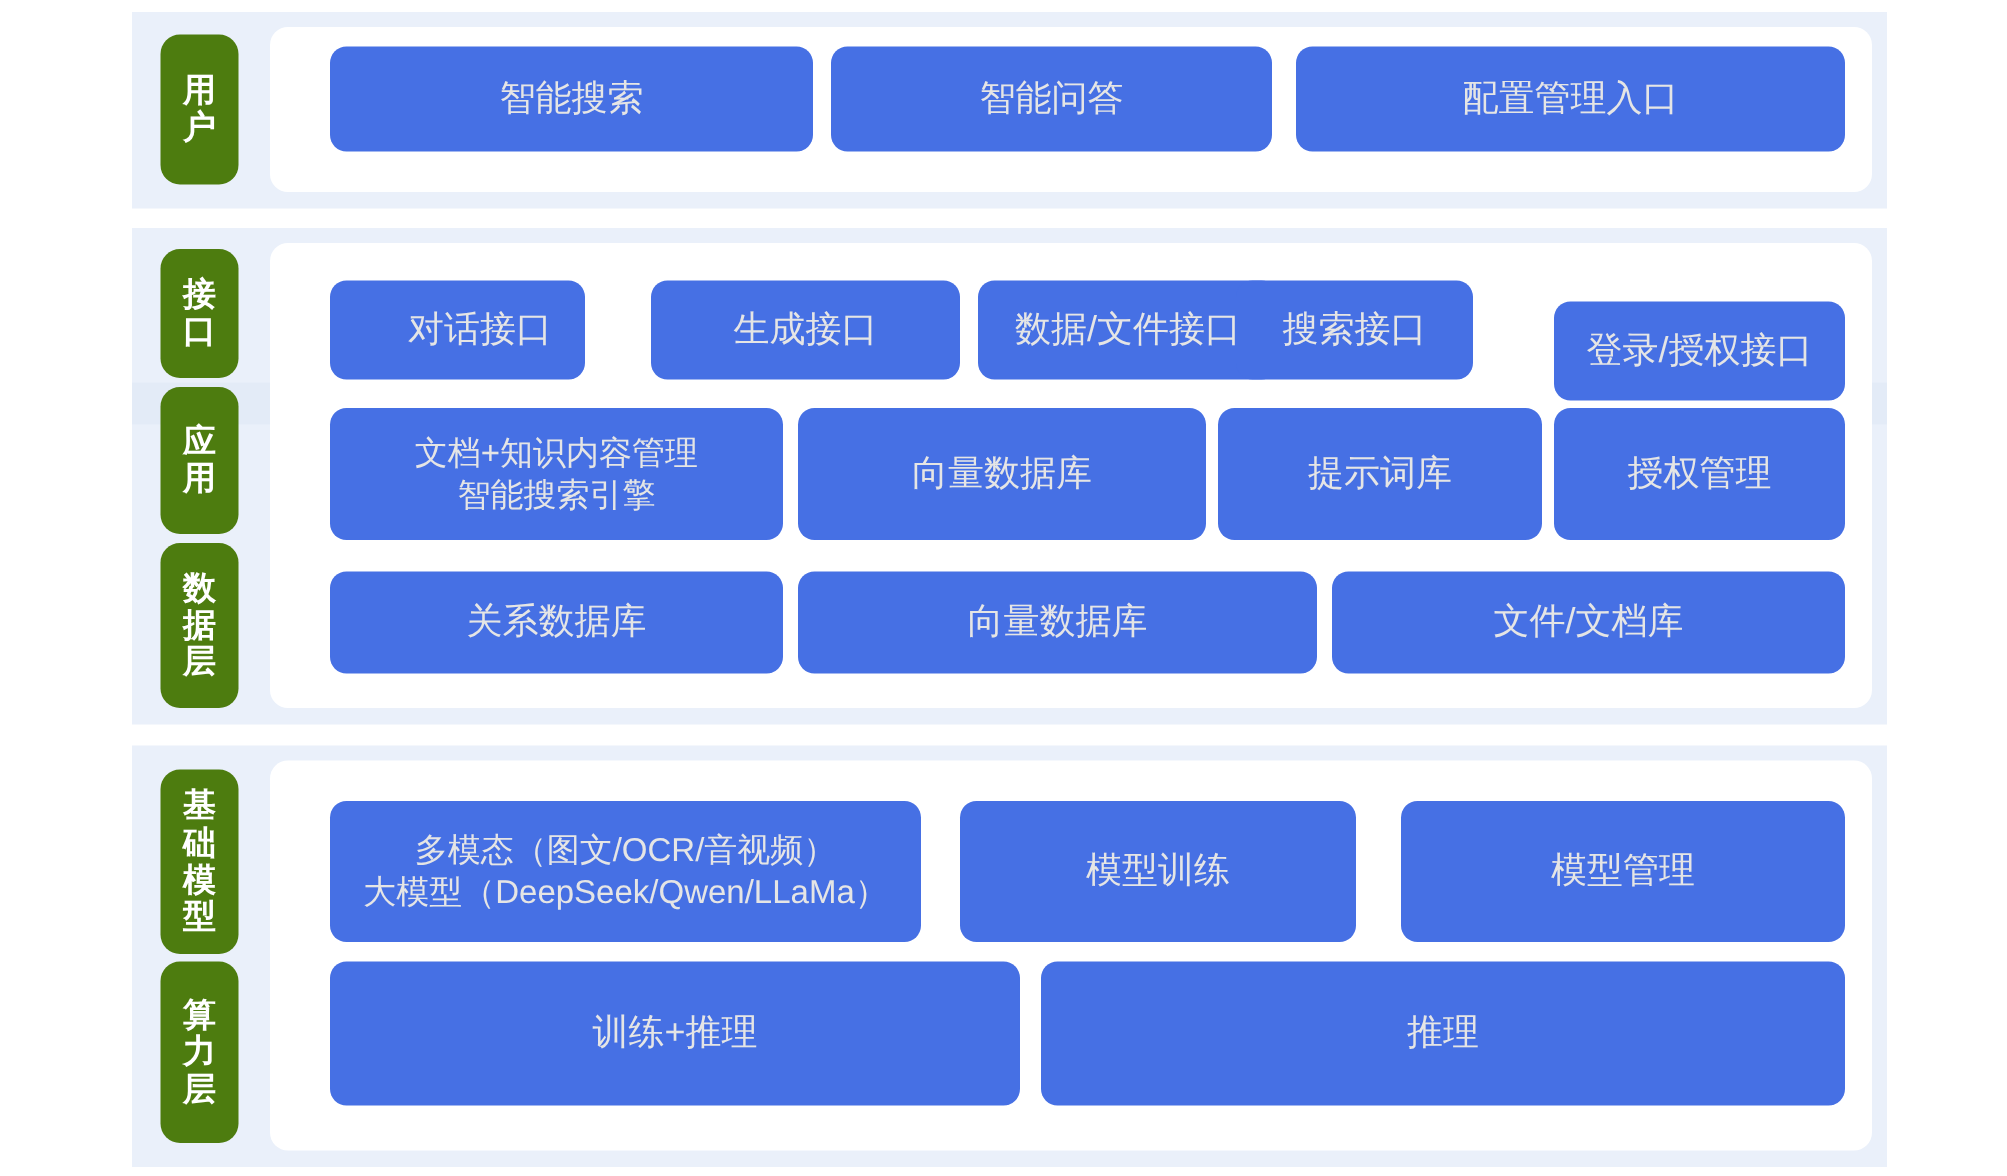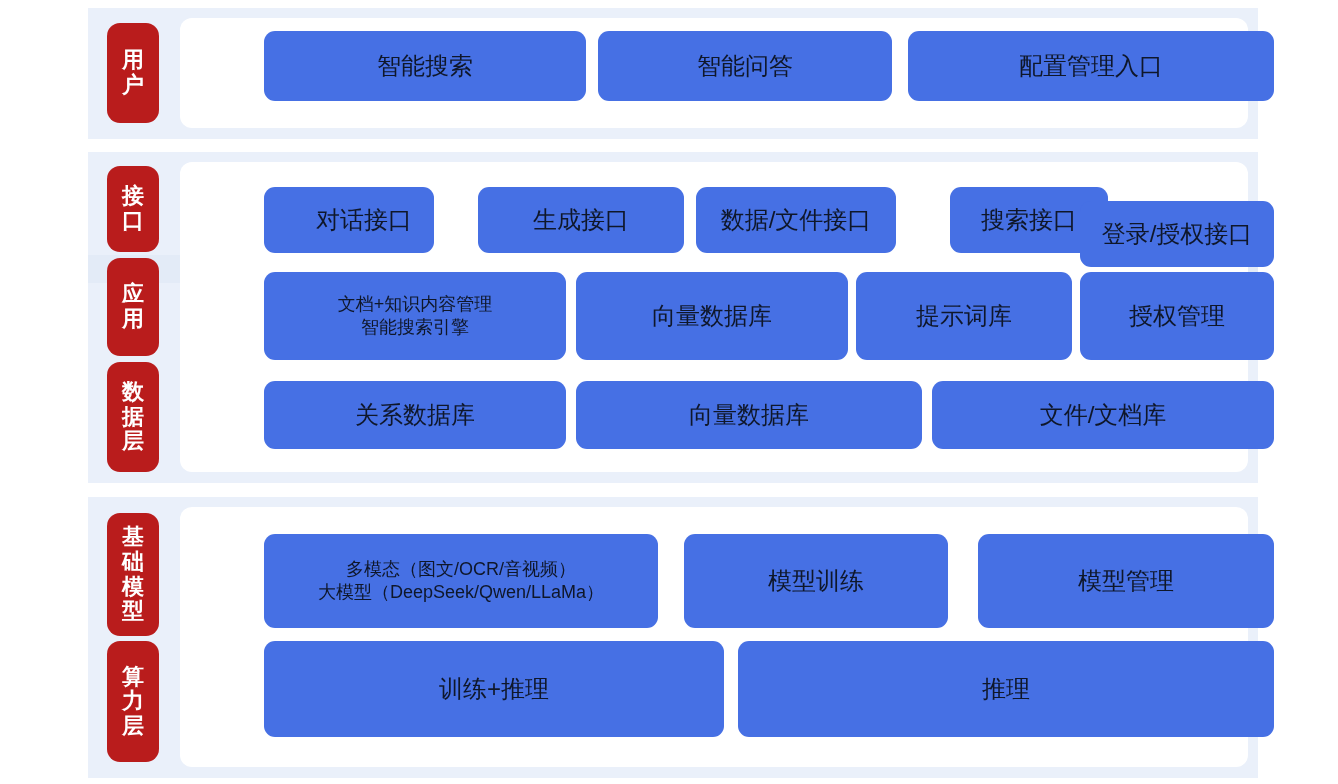--- a/index.html
+++ b/index.html
@@ -48,21 +48,21 @@
     border-radius: 12px;
     box-sizing: border-box;
   }
   .card.user      { left: 180px; top: 18px;  width: 1068px; height: 110px; }
   .card.platform  { left: 180px; top: 162px; width: 1068px; height: 310px; }
   .card.infra     { left: 180px; top: 507px; width: 1068px; height: 260px; }
 
   
   .vtab {
     position: absolute;
-    background: #b91c1c;
+    background: #4d7c0f;
     border-radius: 13px;
     color: #ffffff;
     font-weight: 700;
     font-size: 22px;
     line-height: 1.12;
     letter-spacing: 1px;
     display: flex;
     align-items: center;
     justify-content: center;
     text-align: center;
@@ -77,44 +77,43 @@
   .vtab.app     { top: 258px; height: 98px;  }
   .vtab.data    { top: 362px; height: 110px; }
   .vtab.model   { top: 513px; height: 123px; }
   .vtab.compute { top: 641px; height: 121px; }
 
   
   .box {
     position: absolute;
     background: #4670e4;
     border-radius: 11px;
-    color: #0f172a;
+    color: #e5e5e5;
     display: flex;
     align-items: center;
     justify-content: center;
     text-align: center;
     box-sizing: border-box;
     font-size: 24px;
     line-height: 1.3;
     padding: 4px 8px;
-    margin-left: 44px;
-  }
-  .box.two-line { font-size: 18px; line-height: 1.28; }
+  }
+  .box.two-line { font-size: 22px; line-height: 1.28; }
   .box .l { display: block; white-space: nowrap; }
 
   
   .u0 { left: 220px; top: 31px;  width: 322px; height: 70px; }
   .u1 { left: 554px; top: 31px;  width: 294px; height: 70px; }
   .u2 { left: 864px; top: 31px;  width: 366px; height: 70px; }
 
   
   .i0 { left: 220px; top: 187px; width: 170px; height: 66px; padding-left: 38px; }
   .i1 { left: 434px; top: 187px; width: 206px; height: 66px; }
   .i2 { left: 652px; top: 187px; width: 200px; height: 66px; }
-  .i3 { left: 906px; top: 187px; width: 158px; height: 66px; }
+  .i3 { left: 824px; top: 187px; width: 158px; height: 66px; }
   .i4 { left: 1036px; top: 201px; width: 194px; height: 66px; }
 
   
   .a0 { left: 220px; top: 272px; width: 302px; height: 88px; }
   .a1 { left: 532px; top: 272px; width: 272px; height: 88px; }
   .a2 { left: 812px; top: 272px; width: 216px; height: 88px; }
   .a3 { left: 1036px; top: 272px; width: 194px; height: 88px; }
 
   
   .d0 { left: 220px; top: 381px; width: 302px; height: 68px; }

